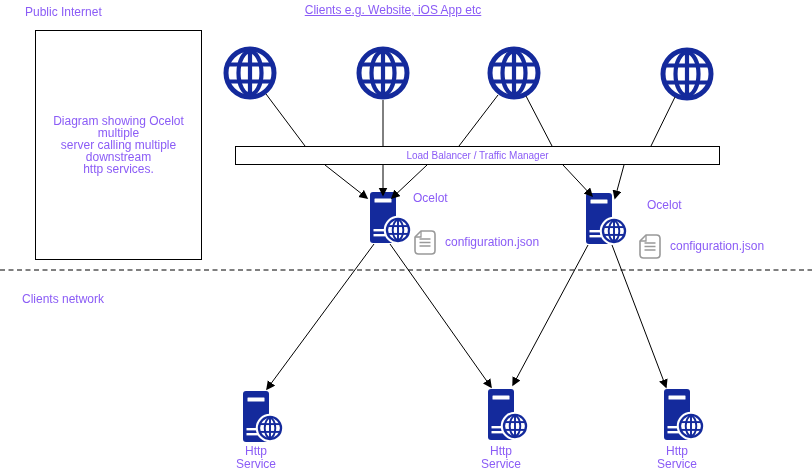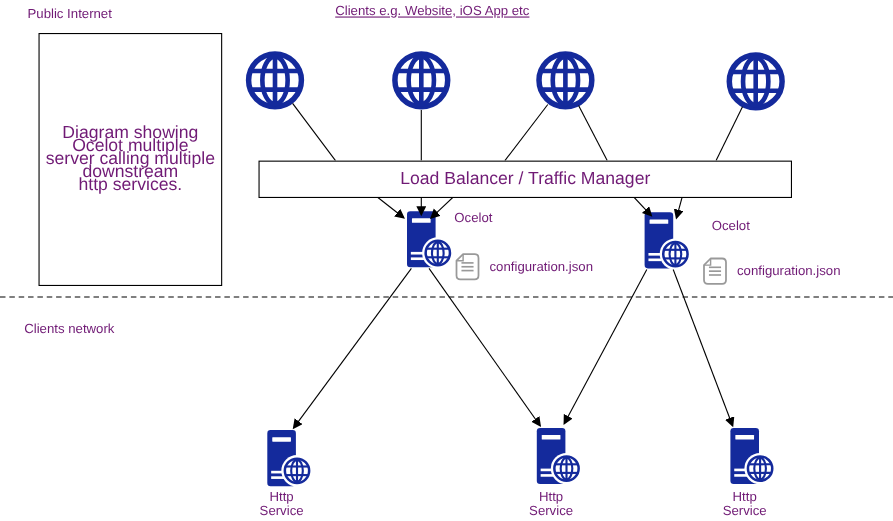--- a/index.html
+++ b/index.html
@@ -6,21 +6,21 @@
     --navy:#142A9C;
     --doc-gray:#999999;
     --line:#000000;
   }
   html,body{margin:0;padding:0;background:#ffffff;}
   .canvas{
     position:relative;
     width:812px;height:474px;
     background:#ffffff;
     font-family:"Liberation Sans", sans-serif;
-    color:#701a75;
+    color:#8b5cf6;
     overflow:hidden;
   }
   .canvas svg{position:absolute;left:0;top:0;}
   .lbl{
     position:absolute;
     font-size:12px;
     line-height:13px;
     white-space:pre-line;
   }
   .lbl.center{text-align:center;}
@@ -32,29 +32,29 @@
   .arrowhead{fill:var(--line);}
   .desc-box{
     position:absolute;
     left:35px;top:30px;width:167px;height:230px;
     border:1px solid #000;
     background:#fff;
     display:flex;align-items:center;justify-content:center;
     box-sizing:border-box;
   }
   .desc-box .lbl-inner{
-    font-size:16px;line-height:12px;text-align:center;white-space:pre-line;
+    font-size:12px;line-height:12px;text-align:center;white-space:pre-line;
   }
   .lb-box{
     position:absolute;
-    left:235px;top:146px;width:485px;height:34px;
+    left:235px;top:146px;width:485px;height:19px;
     border:1px solid #000;background:#fff;
     display:flex;align-items:center;justify-content:center;
     box-sizing:border-box;
-    font-size:16px;
+    font-size:10px;
   }
   .doc-line{stroke:var(--doc-gray);stroke-width:1.5;}
   .doc-body{fill:#fff;stroke:var(--doc-gray);stroke-width:1.6;stroke-linejoin:round;}
 </style>
 </head>
 <body>
 
 <div class="canvas">
 
   <svg width="812" height="474" viewBox="0 0 812 474">

